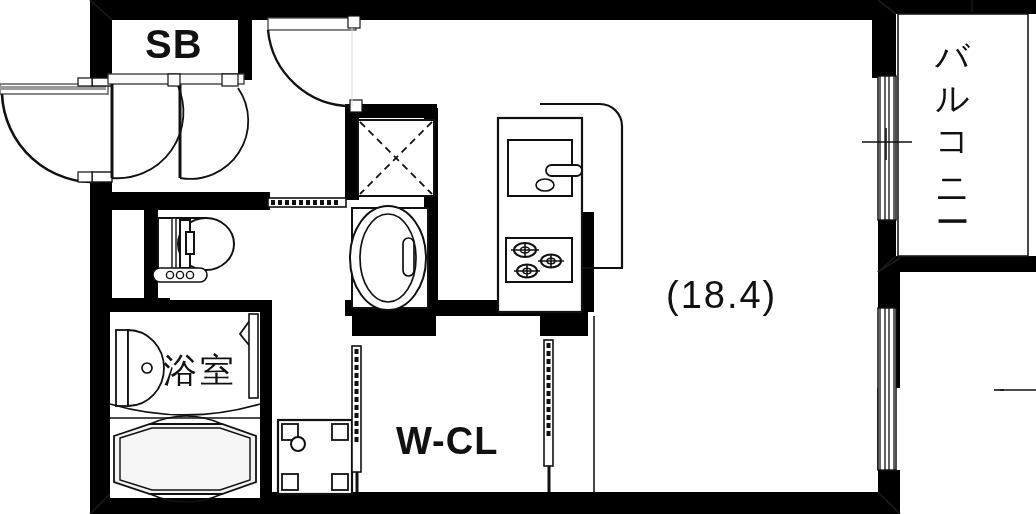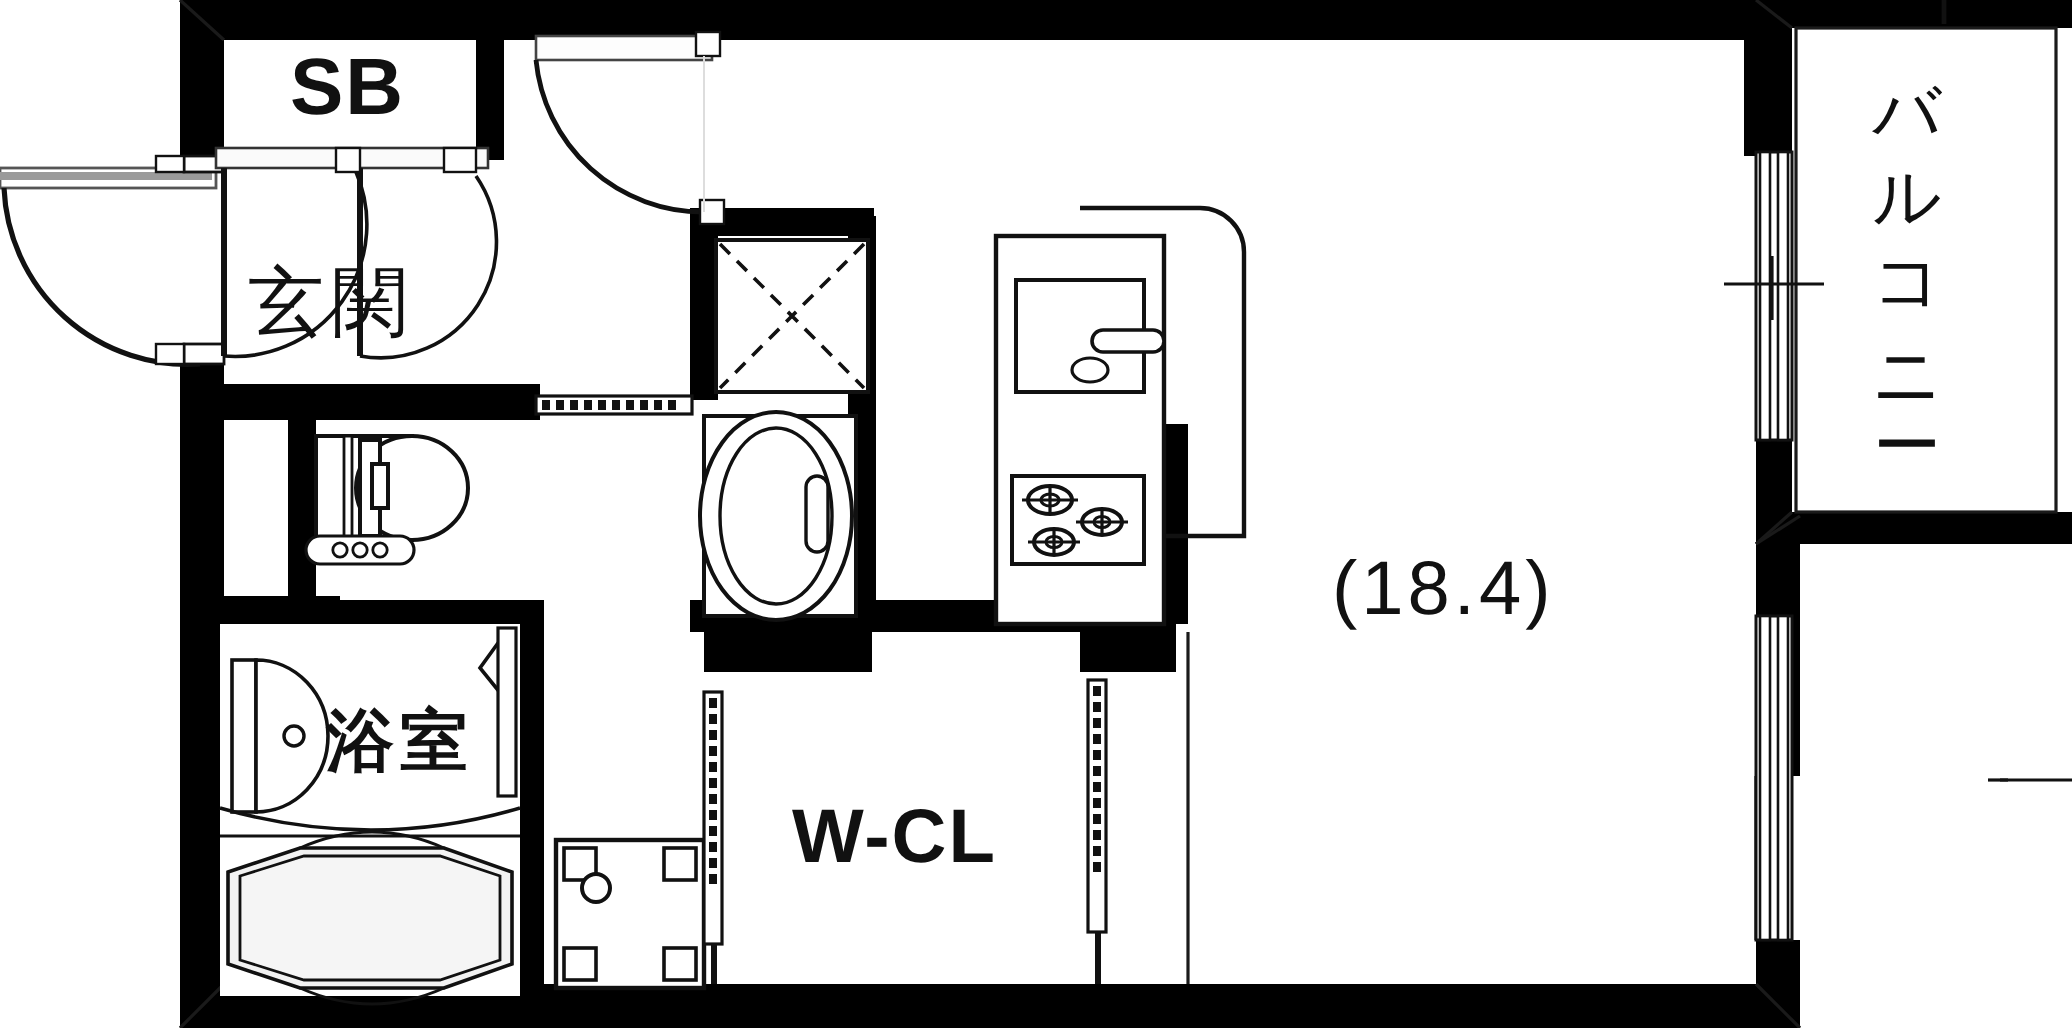--- a/index.html
+++ b/index.html
@@ -13,21 +13,21 @@
   #plan svg{display:block;}
   .lbl{
     position:absolute;
     color:#111111;
     font-family:"Liberation Sans","DejaVu Sans",sans-serif;
     white-space:pre;
     user-select:none;
   }
   .lbl-sb{font-size:40px;font-weight:700;letter-spacing:1px;}
   .lbl-genkan{font-size:38px;font-weight:500;letter-spacing:4px;}
-  .lbl-yoku{font-size:34px;font-weight:700;letter-spacing:3px;}
+  .lbl-yoku{font-size:34px;font-weight:400;letter-spacing:3px;}
   .lbl-wcl{font-size:38px;font-weight:700;letter-spacing:1px;}
   .lbl-room{font-size:36px;font-weight:500;letter-spacing:5px;}
   .lbl-area{font-size:38px;font-weight:400;letter-spacing:2px;}
   .lbl-balcony{
     font-size:34px;font-weight:500;
     writing-mode:vertical-rl;
     text-orientation:upright;
     letter-spacing:8px;
   }
 </style>
@@ -292,19 +292,18 @@
       <path d="M 994,390 L 1004,390" stroke="#111111" stroke-width="1.6"></path>
     </g>
 
     <g>
       <path d="M 972,0 L 972,12" stroke="#111111" stroke-width="2.4"></path>
     </g>
 
   </svg>
 
   <div class="lbl lbl-sb" style="left:145px;top:22px;">SB</div>
-  <div class="lbl lbl-genkan" style="left:124px;top:126px;">玄関</div>
   <div class="lbl lbl-yoku" style="left:163px;top:348px;">浴室</div>
-  <div class="lbl lbl-wcl" style="left:396px;top:398px;">W-CL</div>
+  <div class="lbl lbl-wcl" style="left:396px;top:420px;">W-CL</div>
   <div class="lbl lbl-area" style="left:666px;top:274px;">(18.4)</div>
   <div class="lbl lbl-balcony" style="left:930px;top:18px;">バルコニー</div>
 
 </div>
 
 </body></html>

